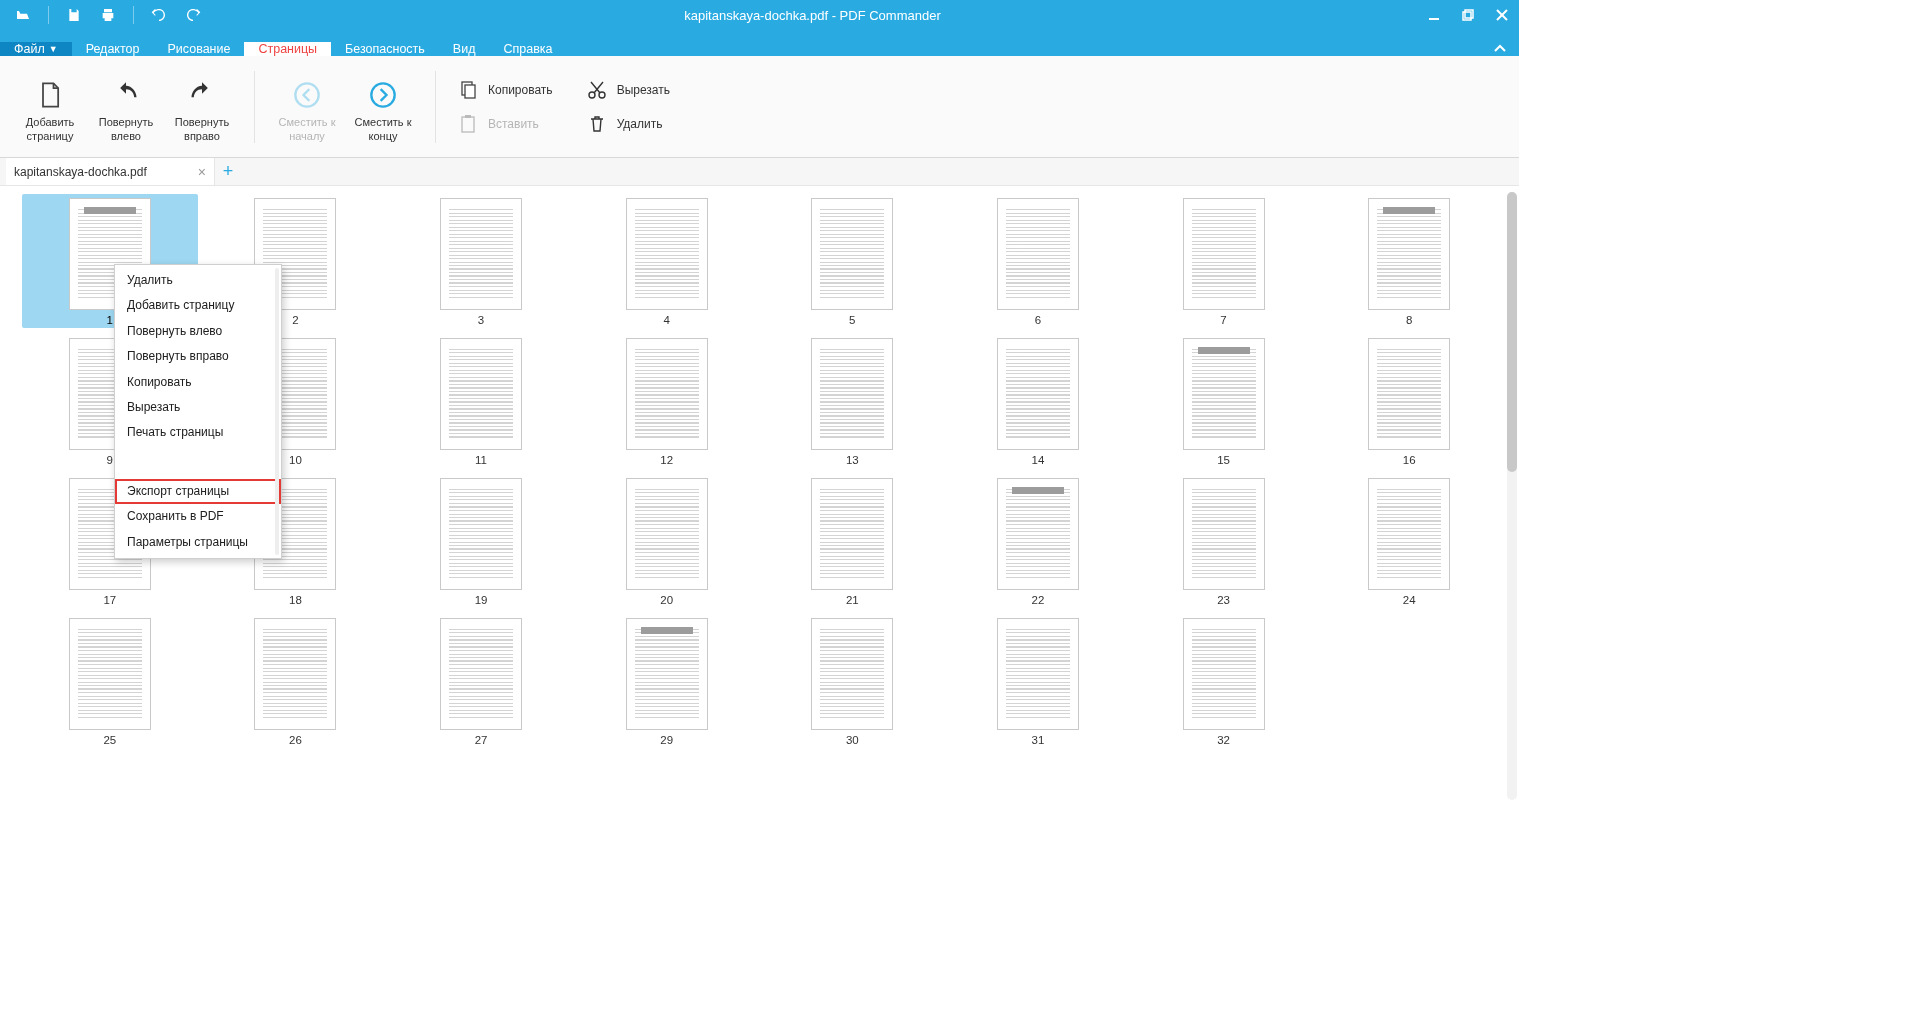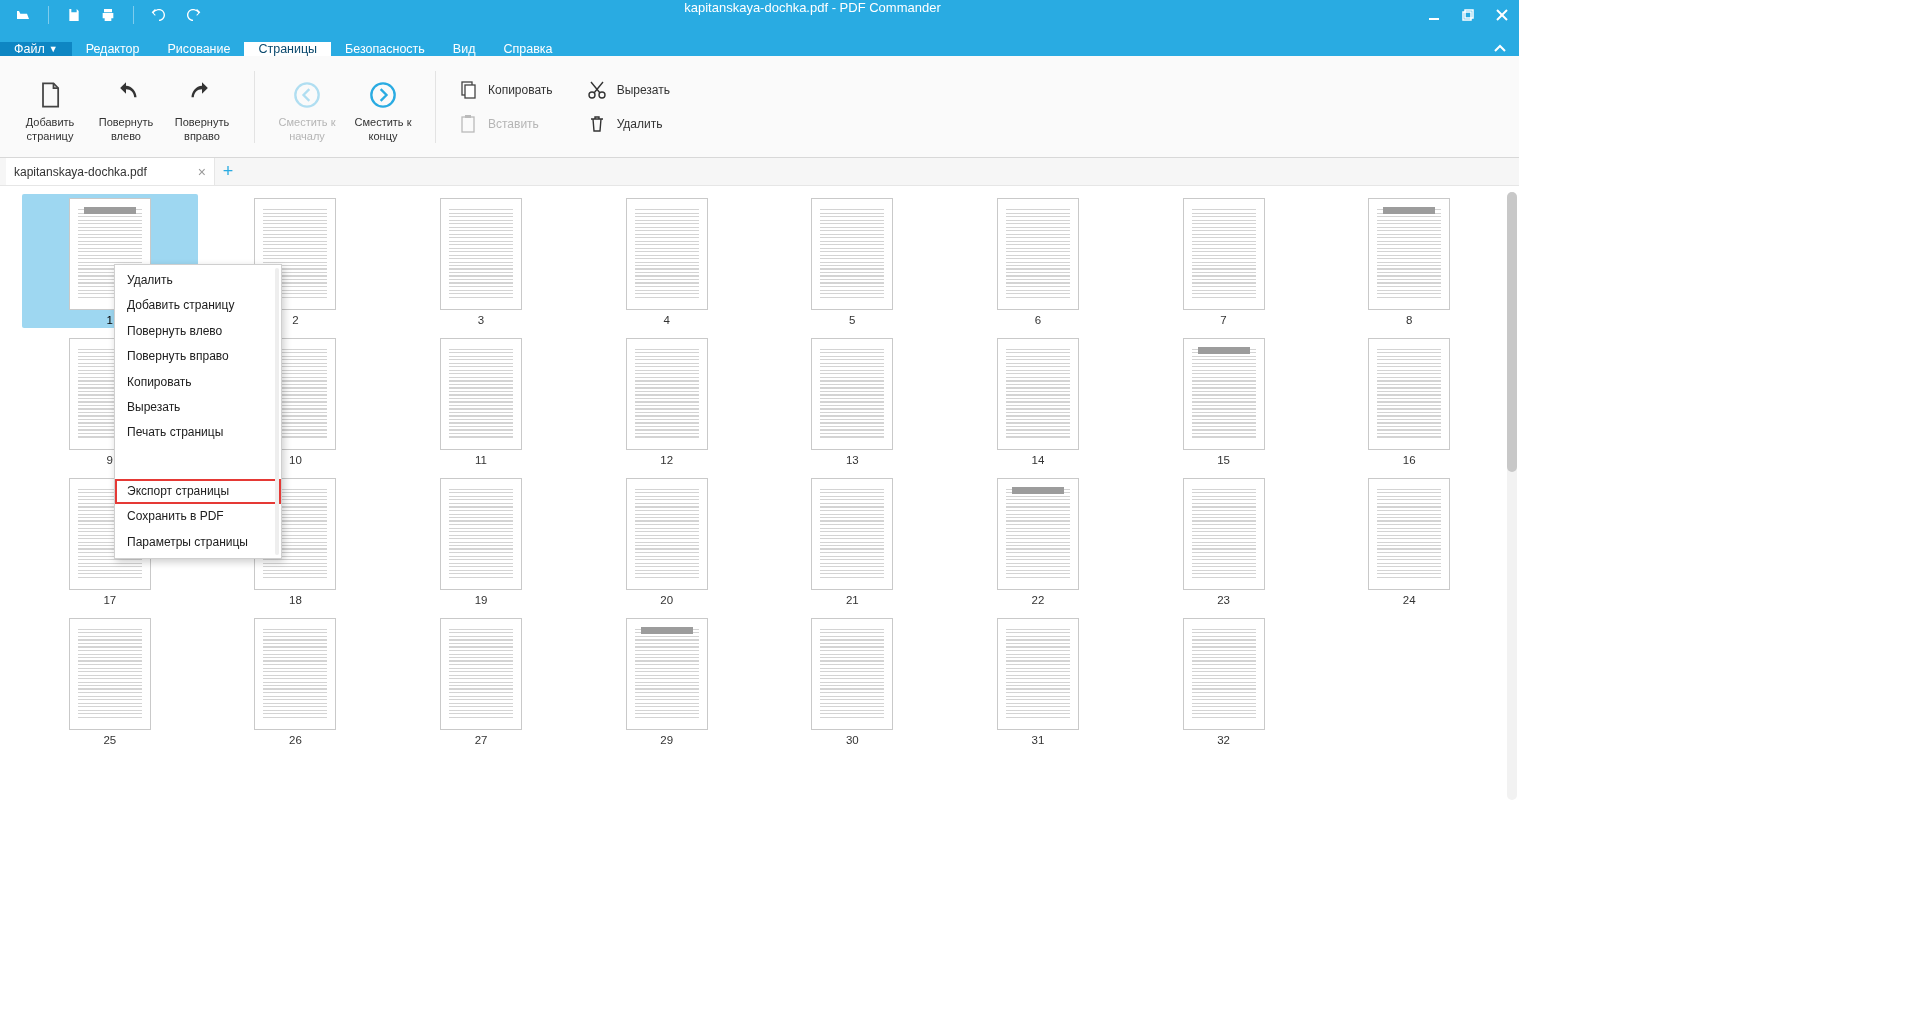--- a/index.html
+++ b/index.html
@@ -1,34 +1,34 @@
 <!DOCTYPE html>
 <html><head>
 <meta charset="utf-8">
 <style>
 * { margin: 0; padding: 0; box-sizing: border-box; font-family: "Segoe UI", Tahoma, sans-serif; }
 body { background: #fff; width: 1519px; height: 806px; overflow: hidden; user-select: none; }
 
 
-.titlebar { height: 30px; background: #29abe2; display: flex; color: #fff; }
+.titlebar { height: 30px; background: #29abe2; display: flex; align-items: center; color: #fff; }
 .titlebar .left-tools { display: flex; align-items: center; padding-left: 8px; gap: 4px; }
 .titlebar .tb-btn { width: 30px; height: 30px; display: flex; align-items: center; justify-content: center; cursor: pointer; }
 .titlebar .tb-btn svg { width: 16px; height: 16px; fill: #fff; }
 .titlebar .tb-sep { width: 1px; height: 18px; background: rgba(255,255,255,0.4); margin: 0 6px; }
 .titlebar .title { flex: 1; text-align: center; font-size: 13px; color: #fff; }
 .titlebar .win-controls { display: flex; }
 .titlebar .win-btn { width: 34px; height: 30px; display: flex; align-items: center; justify-content: center; cursor: pointer; }
 .titlebar .win-btn svg { stroke: #fff; fill: none; }
 
 
 .menubar { height: 26px; background: #29abe2; display: flex; align-items: flex-end; color: #fff; }
 .menubar .menu-item { padding: 0 14px; display: flex; align-items: center; font-size: 12.5px; cursor: pointer; }
 .menubar .menu-item.file { background: #0e86c3; }
 .menubar .menu-item.file .caret { margin-left: 4px; font-size: 9px; }
-.menubar .menu-item.active { background: #fff; color: #0c4a6e; }
+.menubar .menu-item.active { background: #fff; color: #ef4444; }
 .menubar .collapse { margin-left: auto; padding: 0 12px; display: flex; align-items: center; cursor: pointer; }
 
 
 .ribbon { height: 102px; background: #fafafa; border-bottom: 1px solid #d8d8d8; display: flex; align-items: center; padding: 0 12px; }
 .rb-group { display: flex; align-items: flex-start; }
 .rb-big { width: 76px; display: flex; flex-direction: column; align-items: center; justify-content: center; cursor: pointer; padding-top: 8px; }
 .rb-big .icon { height: 34px; display: flex; align-items: center; justify-content: center; }
 .rb-big .icon svg { width: 28px; height: 28px; }
 .rb-big .lbl { font-size: 11px; color: #333; text-align: center; line-height: 1.25; margin-top: 4px; }
 .rb-big.disabled .lbl { color: #b5b5b5; }

